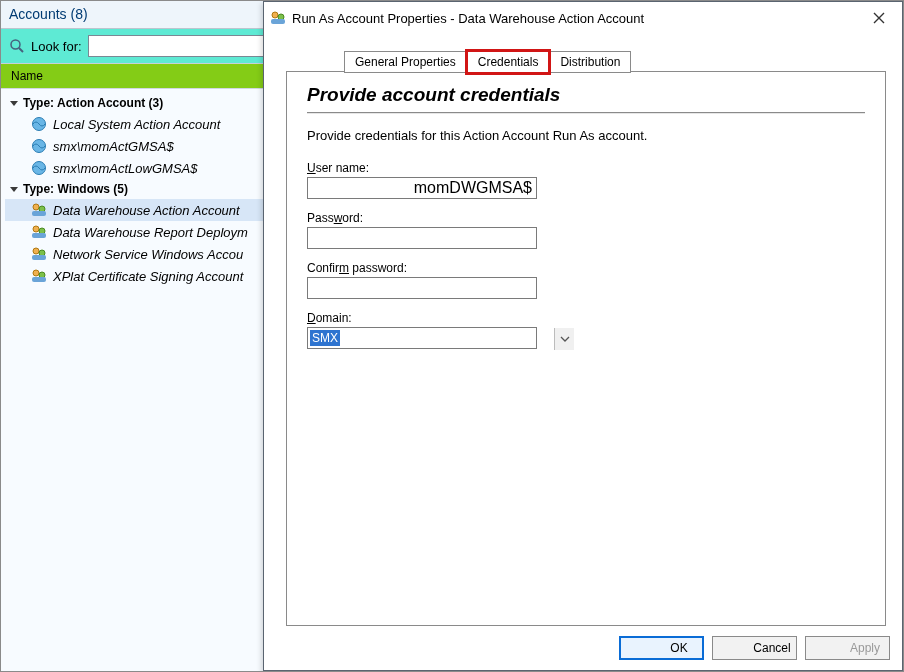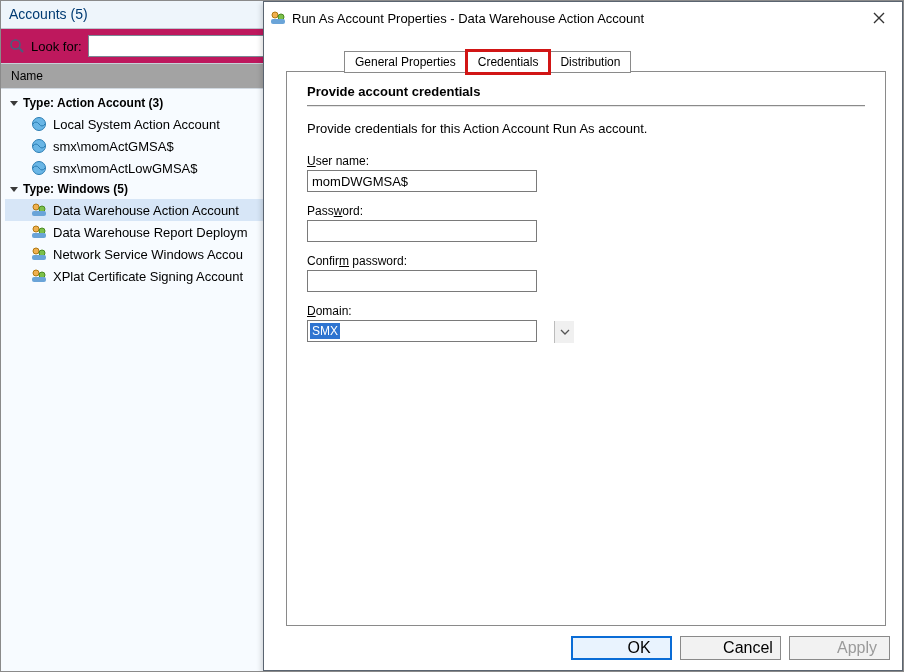--- a/index.html
+++ b/index.html
@@ -1,66 +1,66 @@
 <!DOCTYPE html>
 <html><head>
 <meta charset="utf-8">
 <style>
   * { box-sizing: border-box; }
   html, body { margin:0; padding:0; font-family: "Segoe UI", Tahoma, sans-serif; font-size:12px; color:#000; background:#fff; }
   .frame { width:904px; height:672px; position:relative; overflow:hidden; border:1px solid #8a8a8a; background:#fff;}
   
   .left-pane { position:absolute; left:0; top:0; width:300px; height:100%; background:#f7fbff; border-right:1px solid #8a95a1; }
   .pane-header { padding:5px 8px 6px 8px; font-size:14px; color:#003b73; border-bottom:1px solid #bcc5ce; background:#eef5fb;}
-  .lookfor-row { display:flex; align-items:center; gap:6px; padding:6px 8px; border-bottom:1px solid #c7d0d8; background:#be185d;}
+  .lookfor-row { display:flex; align-items:center; gap:6px; padding:6px 8px; border-bottom:1px solid #c7d0d8; background:#5eead4;}
   .lookfor-row .mag { width:16px; height:16px; }
   .lookfor-row input { flex:1; height:22px; border:1px solid #7a8894; padding:2px 4px; font-size:12px;}
-  .col-hdr { padding:5px 10px; font-size:12px; background:#a3a3a3; border-bottom:1px solid #d0d8e0;}
+  .col-hdr { padding:5px 10px; font-size:12px; background:#84cc16; border-bottom:1px solid #d0d8e0;}
   .tree { padding:4px 0 0 4px; }
   .grp-row { display:flex; align-items:center; gap:4px; padding:3px 4px; font-weight:bold; font-size:12px;text-align:right;}
   .grp-row .tw { width:10px; height:10px; }
-  .item-row { display:flex; align-items:center; gap:6px; padding:3px 4px 3px 26px; font-size:13px; white-space:nowrap; overflow:hidden;}
+  .item-row { display:flex; align-items:center; gap:6px; padding:3px 4px 3px 26px; font-size:13px; white-space:nowrap; overflow:hidden;font-style:italic;}
   .item-row.selected { background:#d7e6f7; }
   .ico { width:16px; height:16px; flex:0 0 16px; }
   
   .dialog { position:absolute; left:262px; top:0; width:640px; height:670px; background:#fff; border:1px solid #5a6470; box-shadow:-2px 2px 5px rgba(0,0,0,.15);}
   .title-bar { height:30px; display:flex; align-items:center; padding:16px 6px; font-size:13px; color:#000;}
   .title-bar .spacer { flex:1; }
   .title-bar .close { width:34px; height:24px; display:flex; align-items:center; justify-content:center; cursor:default;}
   .dlg-body { position:absolute; left:12px; right:12px; top:48px; bottom:44px; }
   .tabs { position:absolute; left:32px; top:0; display:flex; align-items:flex-end; height:22px; z-index:2;margin-left:36px;}
   .tab { padding:3px 10px 3px 10px; border:1px solid #8a8a8a; border-bottom:1px solid #fff; background:#fff; font-size:12px; margin-right:0; position:relative; bottom:-1px;}
   .tab.inactive { border-bottom:1px solid #8a8a8a; }
   .tab.highlight { outline:3px solid #d11515; outline-offset:-1px; z-index:3;}
   .tab-page { position:absolute; left:10px; right:4px; top:21px; bottom:0; border:1px solid #8a8a8a; background:#fff; z-index:1;}
   .tp-inner { padding:8px 20px 10px 20px; }
-  .sect-title { font-weight:bold; font-size:13px; padding:4px 0 6px 0;}
+  .sect-title { font-weight:bold; font-size:19px; padding:4px 0 6px 0;font-style:italic;}
   .sect-rule  { height:2px; border-top:1px solid #8a8a8a; border-bottom:1px solid #e6e6e6; margin-bottom:14px;}
   .desc { font-size:13px; margin-bottom:18px;}
   .fld { margin-bottom:12px; }
   .fld label { display:block; font-size:12px; margin-bottom:2px;}
-  .fld input[type=text], .fld input[type=password] { width:230px; height:22px; border:1px solid #7a7a7a; padding:10px 4px; font-size:13px;}
+  .fld input[type=text], .fld input[type=password] { width:230px; height:22px; border:1px solid #7a7a7a; padding:10px 4px; font-size:16px;text-align:right;}
   .combo { position:relative; width:268px; }
   .combo input { width:100%; height:24px; border:1px solid #7a7a7a; padding:2px 18px 2px 4px; font-size:12px;}
   .combo input.sel { background:#fff;}
   .combo .sel-hl { position:absolute; left:3px; top:3px; height:16px; background:#2e74d0; color:#fff; padding:0 2px; font-size:12px; line-height:16px;}
   .combo .dd { position:absolute; right:1px; top:1px; width:20px; height:22px; border-left:1px solid #bcbcbc; display:flex; align-items:center; justify-content:center; background:#f0f0f0;}
   .btn-row { position:absolute; right:12px; bottom:10px; display:flex; gap:8px;}
-  .btn { width:101px; height:24px; border:1px solid #8a8a8a; background:#f2f2f2; font-size:16px; display:flex; align-items:center; justify-content:center;padding-left:35px;}
+  .btn { width:85px; height:24px; border:1px solid #8a8a8a; background:#f2f2f2; font-size:12px; display:flex; align-items:center; justify-content:center;padding-left:35px;}
   .btn.def { border:2px solid #0a6cd6; background:#e9f3fe;}
   .btn.dis { color:#9a9a9a; }
   .uline { text-decoration:underline; text-decoration-thickness:1px;}
 </style>
 </head>
 <body>
 
 <div class="frame">
 
   <div class="left-pane">
-    <div class="pane-header">Accounts (5)</div>
+    <div class="pane-header">Accounts (8)</div>
     <div class="lookfor-row">
       <span class="mag">
         <svg viewBox="0 0 16 16">
             <circle cx="6.5" cy="6.5" r="4.5" fill="none" stroke="#46617d" stroke-width="1.5"></circle>
             <line x1="10" y1="10" x2="14" y2="14" stroke="#46617d" stroke-width="2"></line>
           </svg>
       </span>
       <span style="font-size:13px;">Look for:</span>
       <input type="text" value="" style="">
     </div>

